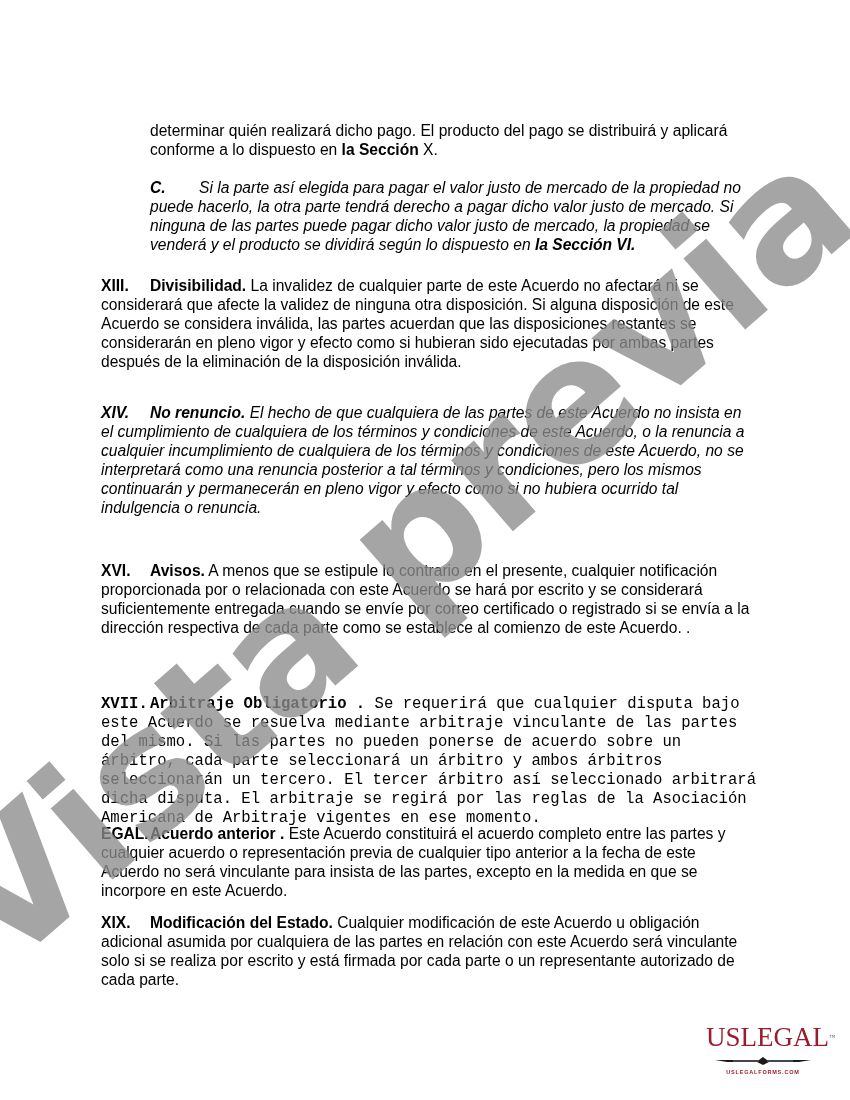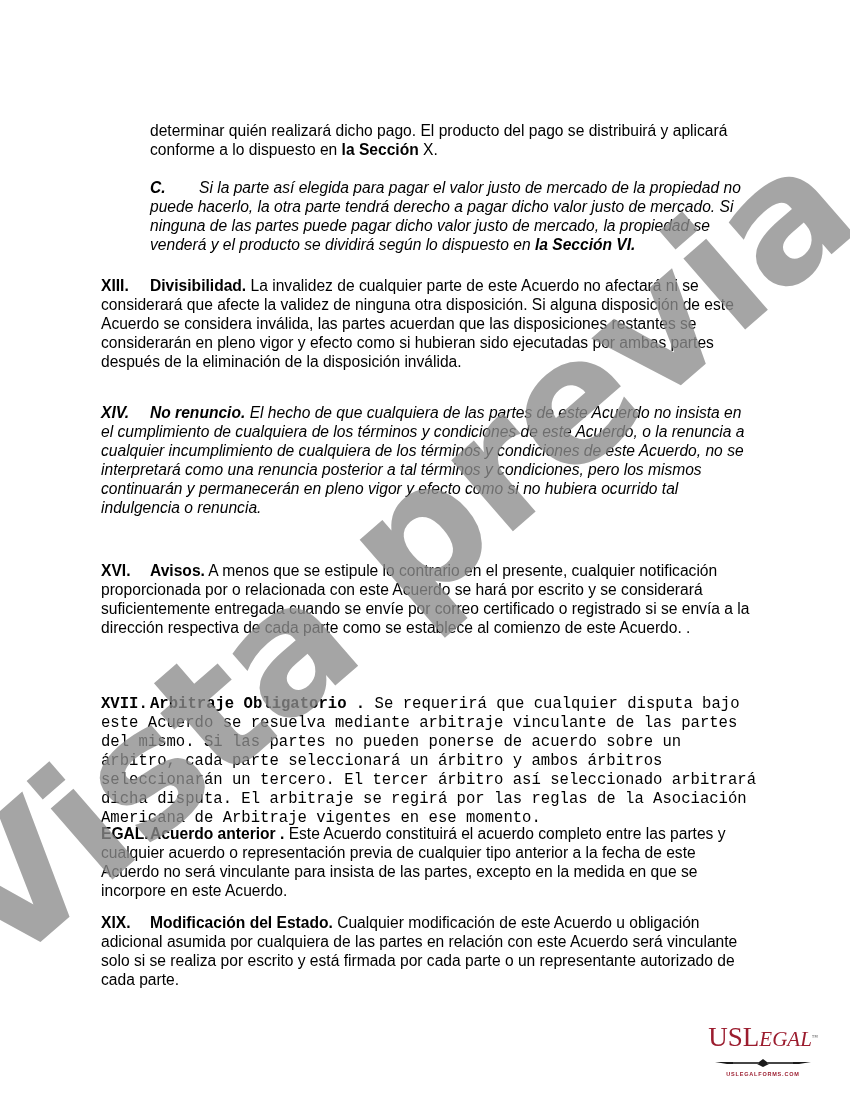--- a/index.html
+++ b/index.html
@@ -19,21 +19,21 @@
     position: absolute; left: 0; top: 0; width: 850px; height: 1100px; pointer-events: none; z-index: 5;
   }
   .watermark span {
     position: absolute; left: 395px; top: 555px;
     transform: translate(-50%, -50%) rotate(-41deg);
     font-family: "DejaVu Sans", sans-serif; font-weight: bold; font-size: 172px;
     color: rgba(140,140,140,0.78); white-space: nowrap; letter-spacing: -2px;
   }
   .logo { position: absolute; left: 706px; top: 1024px; width: 114px; height: 46px; z-index: 6; text-align: center; }
   .logo-main { font-family: "Liberation Serif", serif; color: #9b1c2e; font-size: 27px; line-height: 27px; letter-spacing: 0px; }
-  .logo-main .small { font-size: 21px; font-style: italic; }
+  .logo-main .small { font-size: 27px; }
   .logo-tm { font-size: 6px; vertical-align: top; color: #555; }
   .logo-eagle { height: 8px; margin: 1px auto 0; width: 100px; }
   .logo-url { font-size: 5.5px; color: #9b1c2e; letter-spacing: 0.8px; font-weight: bold; line-height: 7px; }
 </style>
 </head>
 <body>
 
 <div class="page">
 
   <div class="text indent" style="top:101px;">

